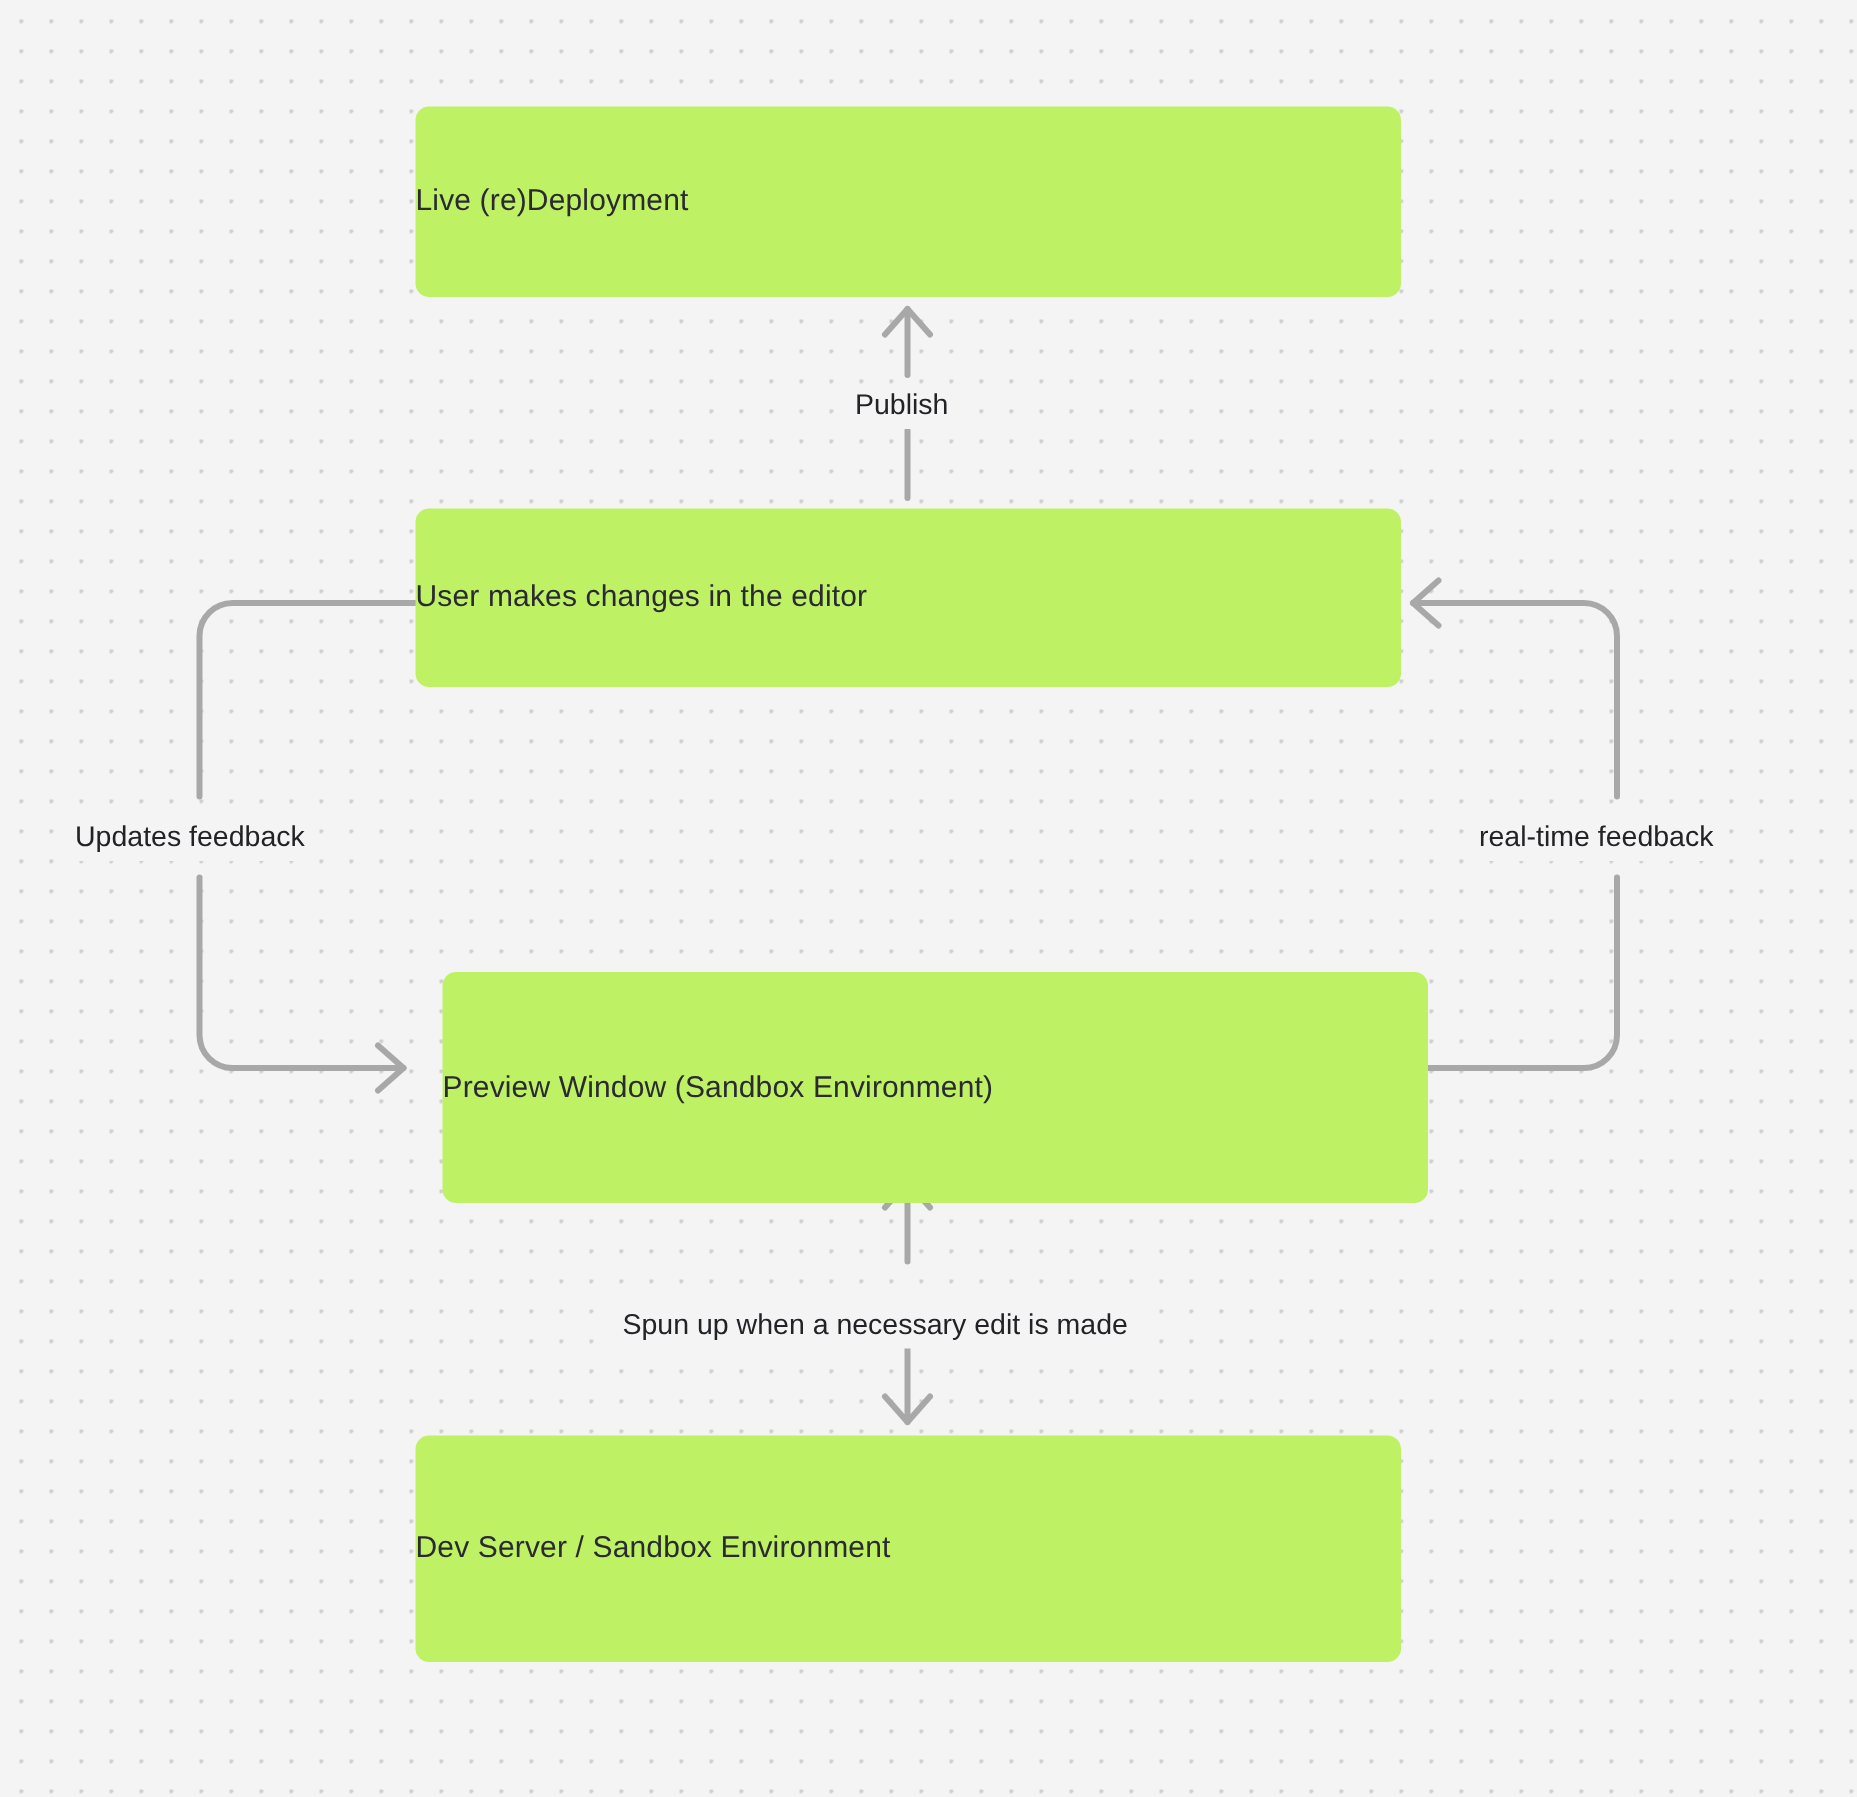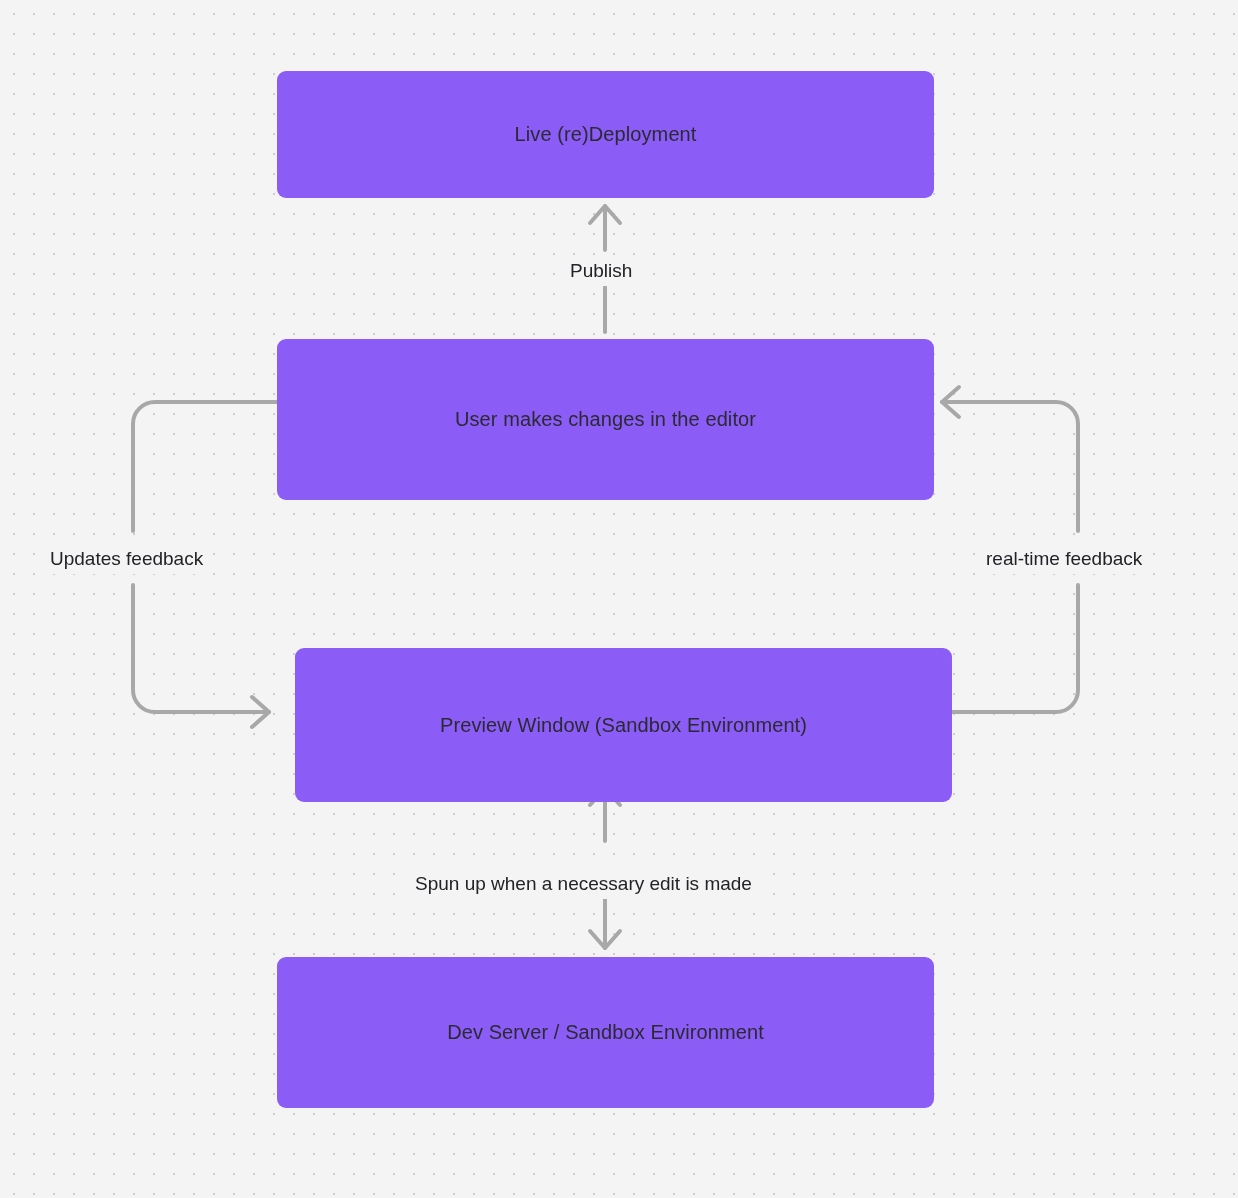--- a/index.html
+++ b/index.html
@@ -28,25 +28,24 @@
   #edges {
     position: absolute;
     left: 0;
     top: 0;
     width: 1238px;
     height: 1198px;
     pointer-events: none;
   }
   .node {
     position: absolute;
-    background-color: #8b5cf6;
+    background-color: #bef264;
     border-radius: 9px;
     display: flex;
     align-items: center;
-    justify-content: center;
     box-sizing: border-box;
   }
   .node-label {
     font-size: 20px;
     color: #2b2a33;
     font-family: "Liberation Sans", sans-serif;
     letter-spacing: 0.1px;
     text-align: center;
     white-space: nowrap;
   }
@@ -55,21 +54,21 @@
     font-size: 19px;
     color: #232227;
     font-family: Liberation Sans, sans-serif;
     background-color: #f4f4f4;
     white-space: nowrap;
     line-height: 1.2;
     padding: 3px 5px;
     text-align: center;
   }
   #node-live-deployment  { left: 277px; top: 71px;  width: 657px; height: 127px; }
-  #node-user-changes     { left: 277px; top: 339px; width: 657px; height: 161px; }
+  #node-user-changes     { left: 277px; top: 339px; width: 657px; height: 119px; }
   #node-preview-window   { left: 295px; top: 648px; width: 657px; height: 154px; }
   #node-dev-server       { left: 277px; top: 957px; width: 657px; height: 151px; }
 
   #label-publish   { left: 565px; top: 257px; }
   #label-updates   { left: 45px;  top: 545px; }
   #label-feedback  { left: 981px; top: 545px; text-align: right; }
   #label-spun-up   { left: 410px; top: 854px; margin-top: 16px; }
 </style>
 </head>
 <body>

